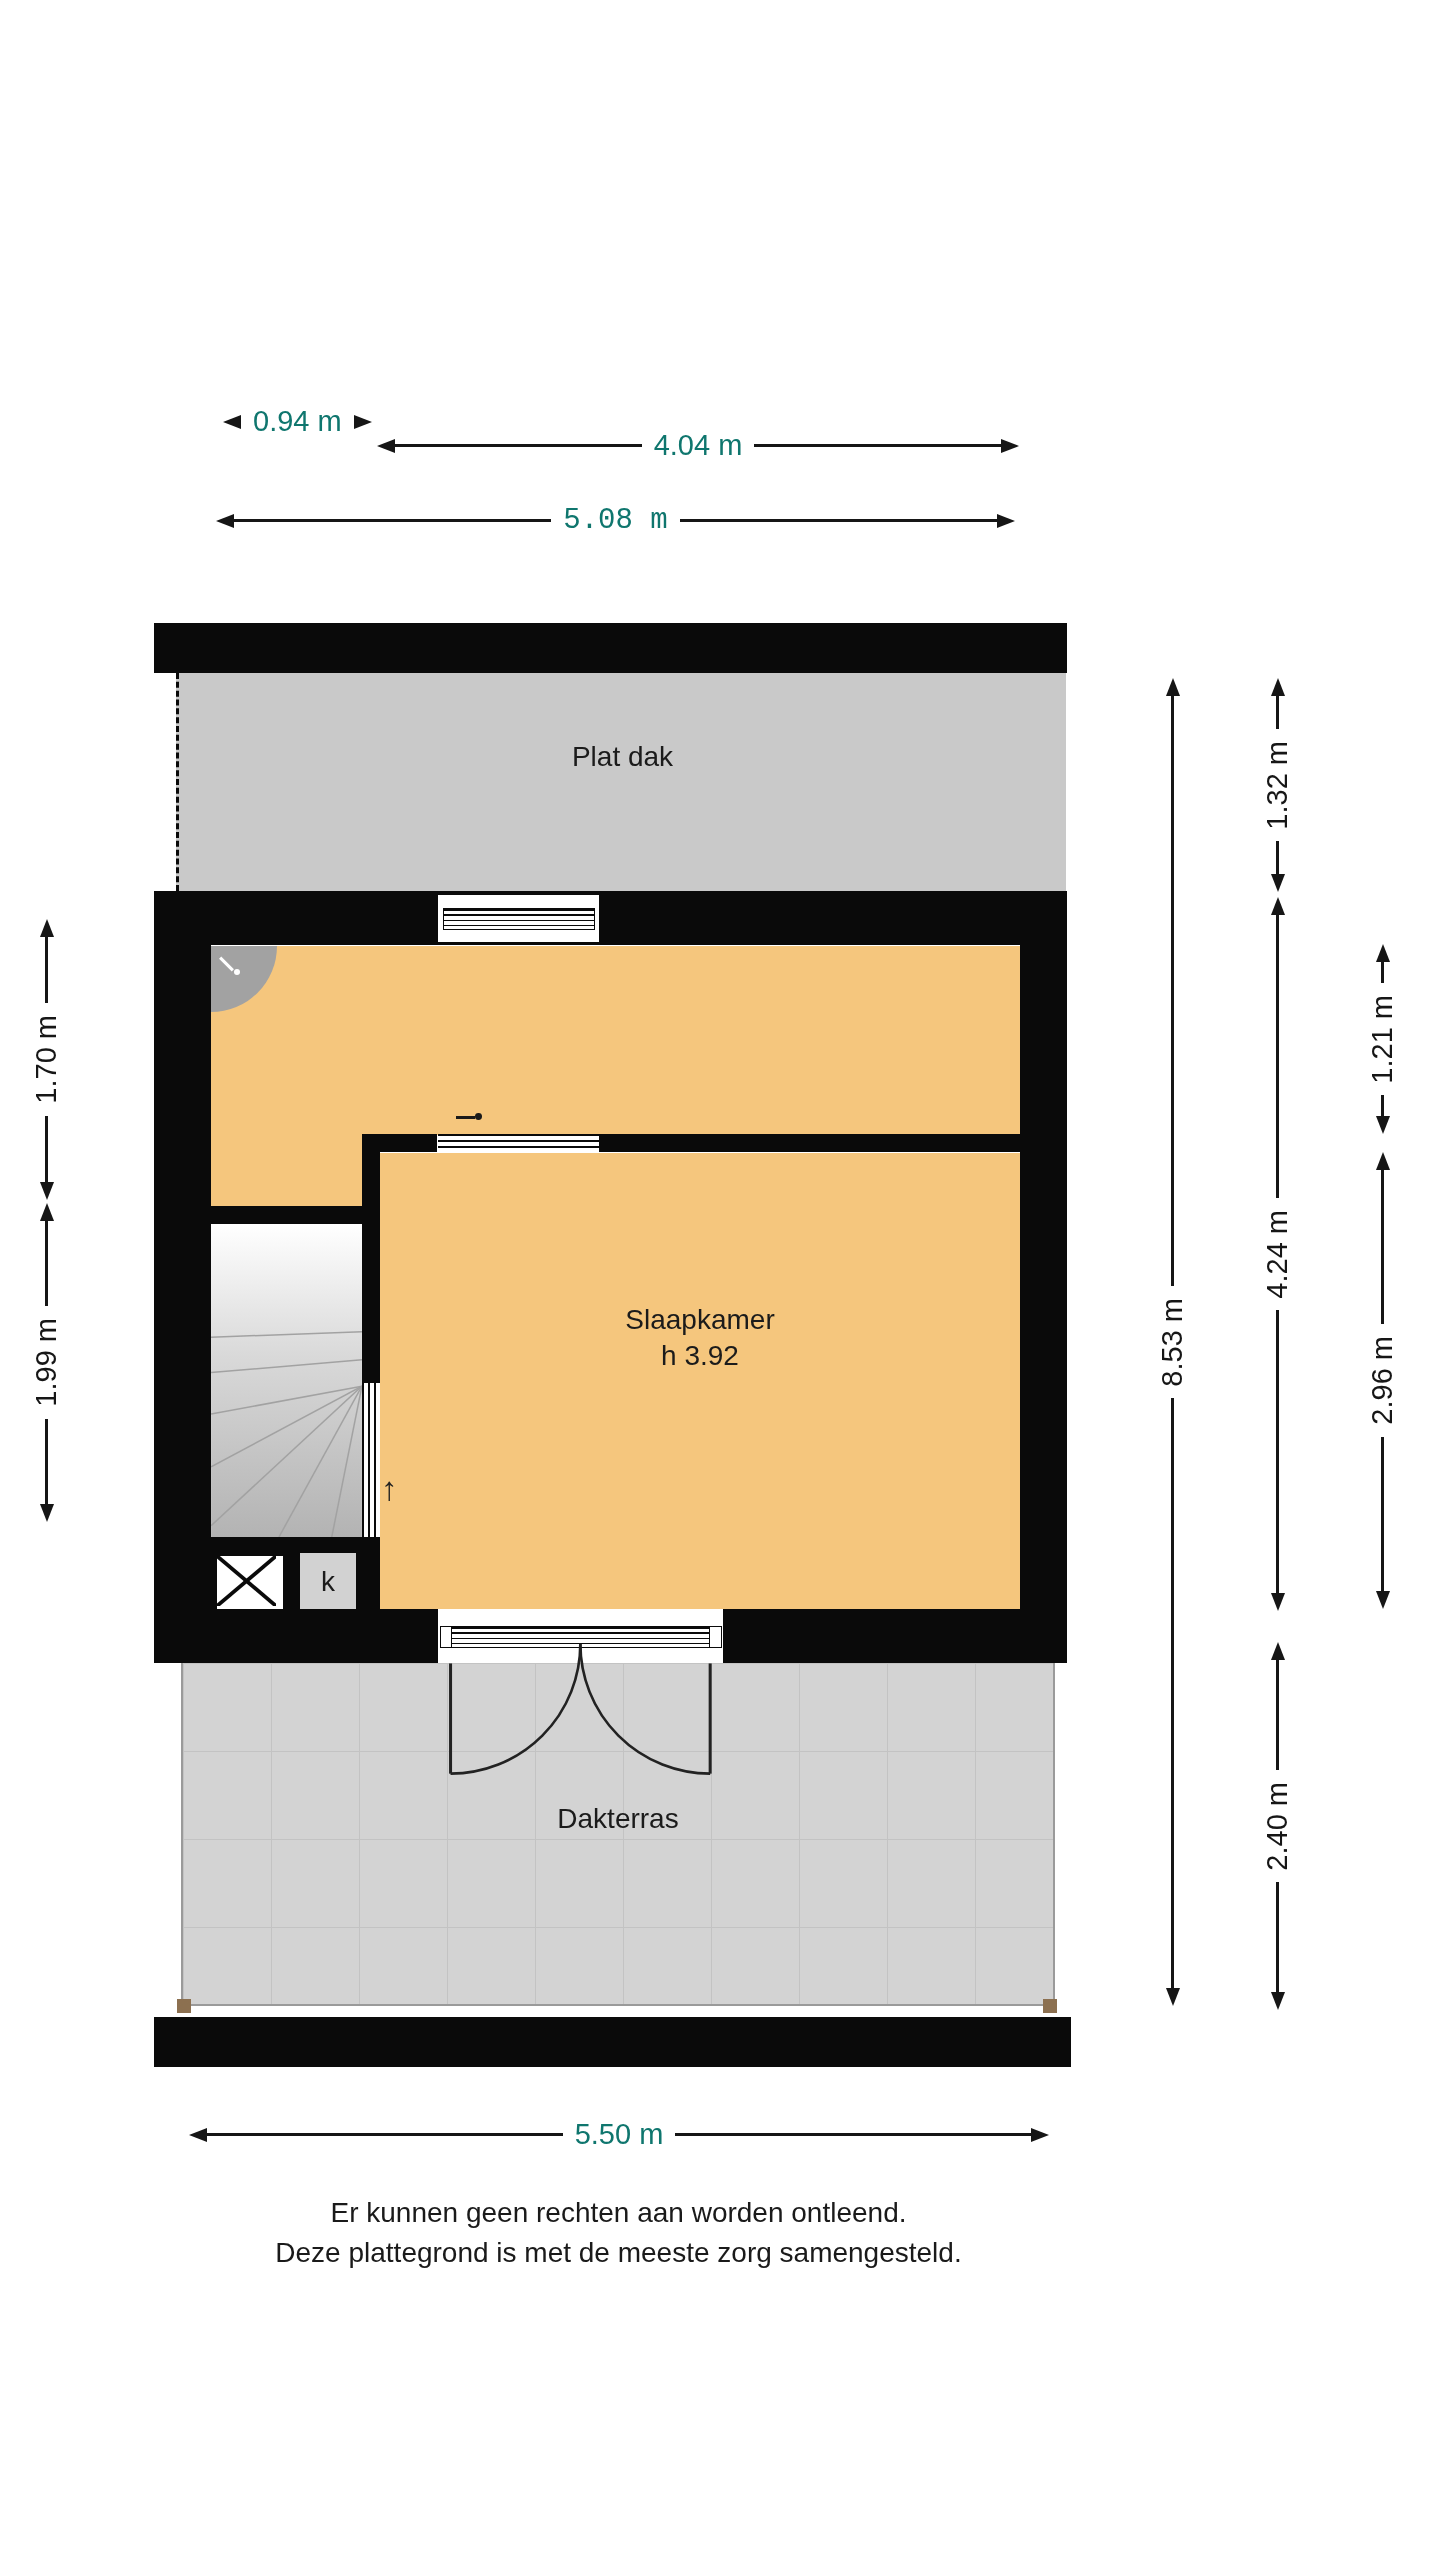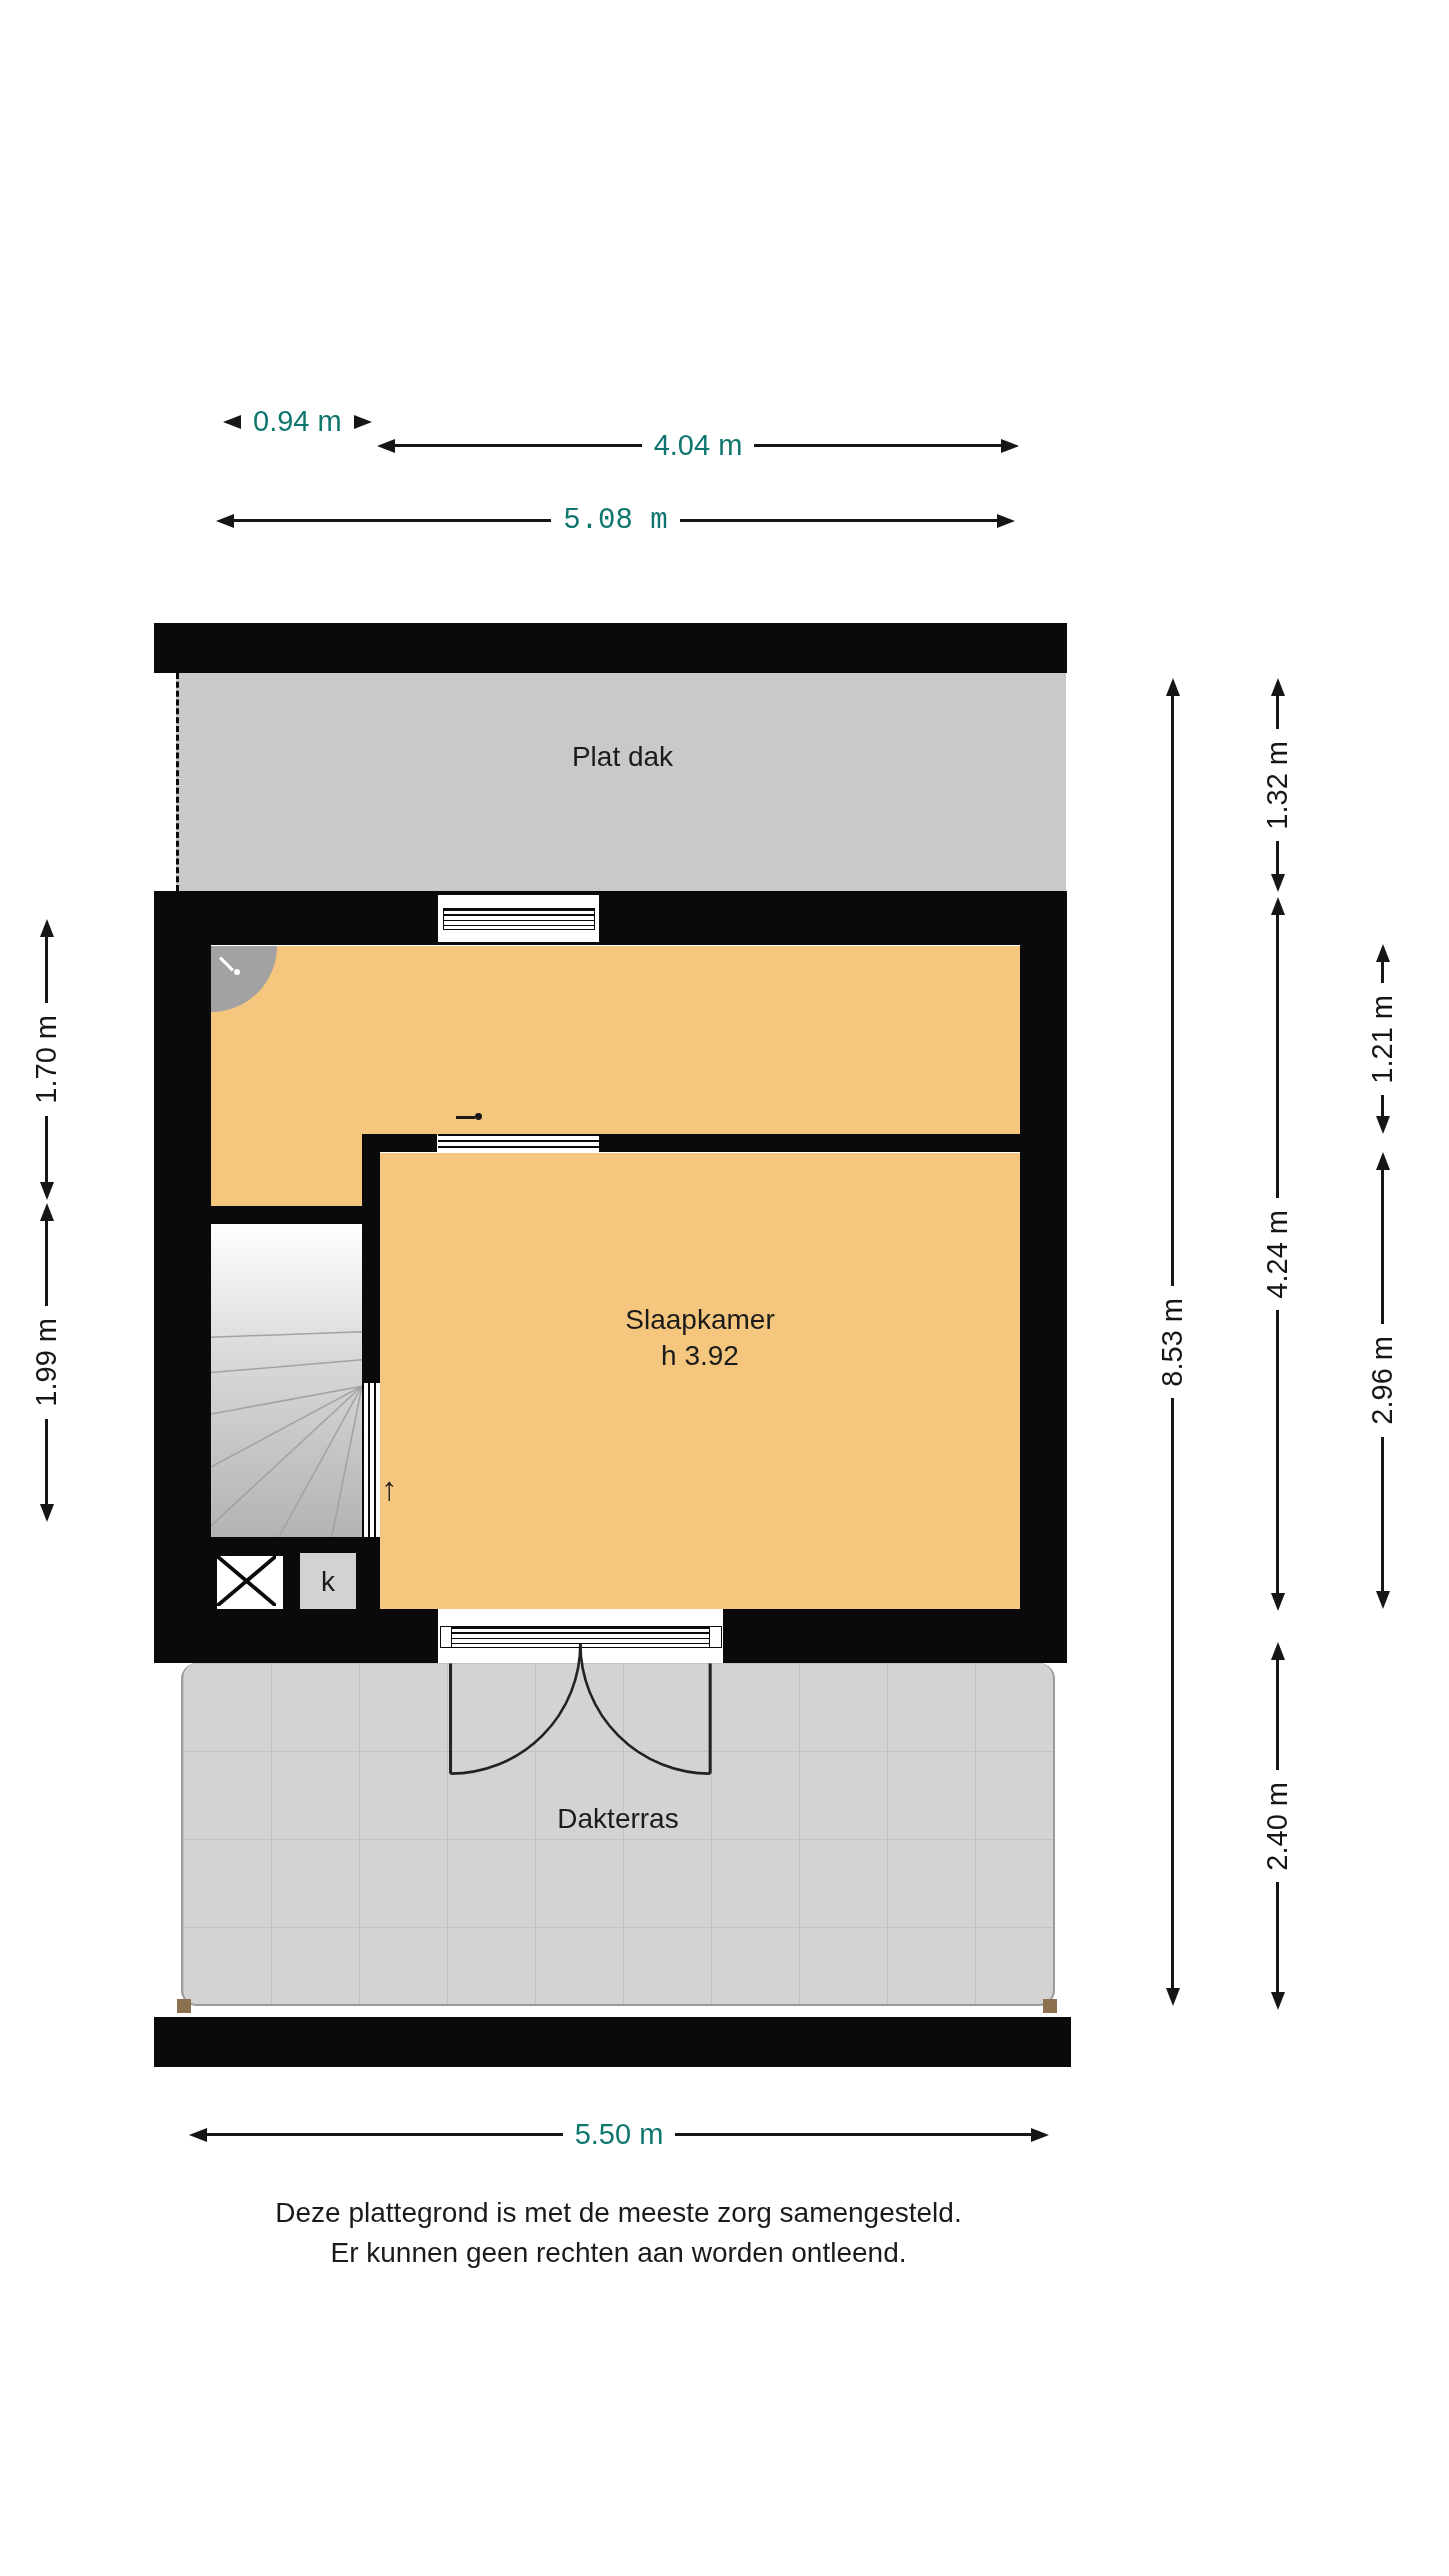--- a/index.html
+++ b/index.html
@@ -17,21 +17,21 @@
           font-size:28px;line-height:1.42;color:#1a1a1a;}
   .room-label{position:absolute;left:50%;transform:translateX(-50%);
               font-size:28px;color:#1b1b1b;white-space:nowrap;text-align:center;}
   
   .platdak{position:absolute;background:#c9c9c9;border-left:3px dashed #0a0a0a;}
   .orange{position:absolute;background:#f5c67d;}
   .terrace{position:absolute;background:#d3d3d3;
      background-image:
        repeating-linear-gradient(90deg, #c3c3c3 0 1.5px, transparent 1.5px 88px),
        repeating-linear-gradient(180deg, #c3c3c3 0 1.5px, transparent 1.5px 88px);
-     border-left:2.3px solid #9a9a9a;border-right:2.3px solid #9a9a9a;border-bottom:2.3px solid #9a9a9a;border-radius:16px;}
+     border-left:2.3px solid #9a9a9a;border-right:2.3px solid #9a9a9a;border-bottom:2.3px solid #9a9a9a;}
   .post{position:absolute;width:13.6px;height:13.6px;background:#8c7050;}
   .window{position:absolute;background:#ffffff;}
   .glazing{position:absolute;border:1.5px solid #0a0a0a;background:#fff;
      background-image:repeating-linear-gradient(180deg,#0a0a0a 0 1.5px,transparent 1.5px 5.3px);}
   .railing-h{position:absolute;background:#fff;
      background-image:repeating-linear-gradient(180deg,#0a0a0a 0 2.3px,transparent 2.3px 6px);}
   .railing-v{position:absolute;background:#fff;
      background-image:repeating-linear-gradient(90deg,#0a0a0a 0 2.3px,transparent 2.3px 6px);}
   .quarter{position:absolute;left:0;top:0;width:66px;height:66px;background:#a2a2a2;
            border-radius:0 0 100% 0;}
@@ -247,16 +247,16 @@
 
 <div class="hdim" style="left:189px;top:2118px;width:860px;">
   <div class="tri-left"></div>
   <div class="line"></div>
   <div class="lbl">5.50 m</div>
   <div class="line"></div>
   <div class="tri-right"></div>
 </div>
 
 <div class="footer">
+  <div>Er kunnen geen rechten aan worden ontleend.</div>
   <div>Deze plattegrond is met de meeste zorg samengesteld.</div>
-  <div>Er kunnen geen rechten aan worden ontleend.</div>
 </div>
 
 
 </body></html>

